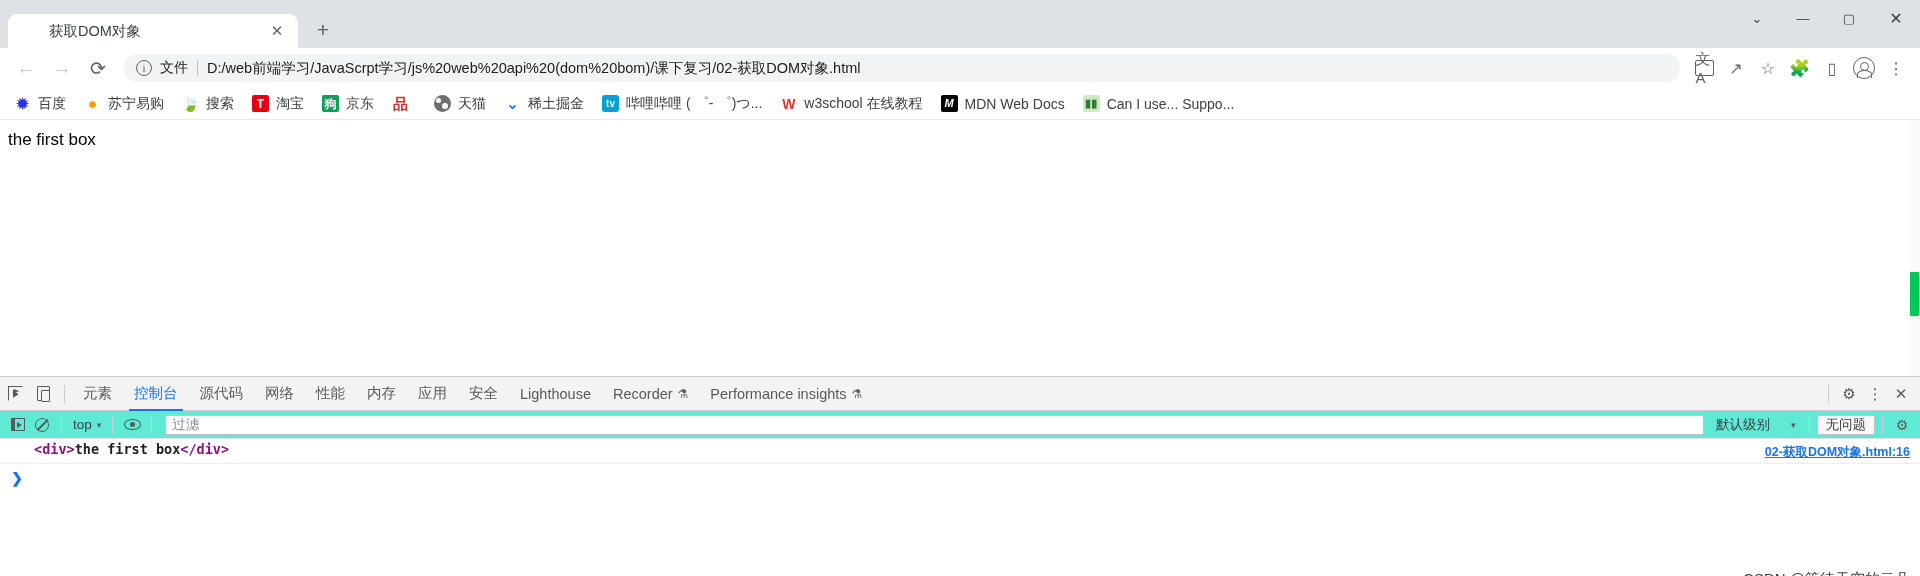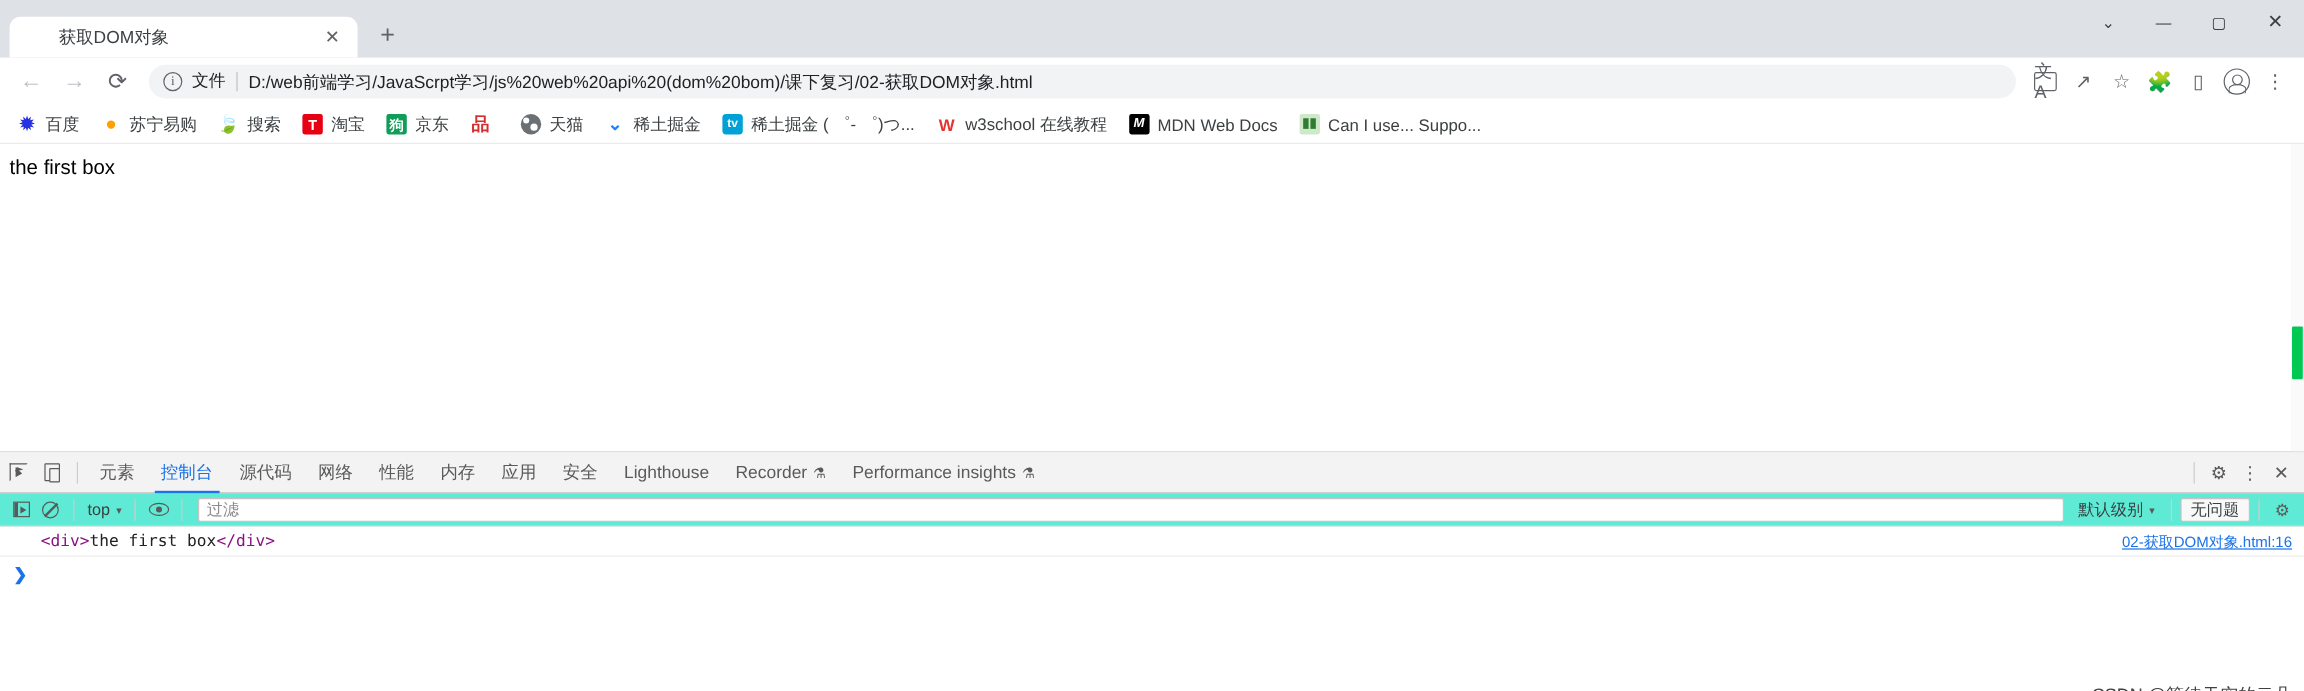--- a/index.html
+++ b/index.html
@@ -256,31 +256,31 @@
   .eye::after {
     content: ""; width: 5px; height: 5px; border-radius: 50%; background: #5a5a5a;
   }
   .filter-input {
     flex: 1; height: 20px; border: 1px solid #c4c4c4; border-radius: 2px;
     margin: 0 6px; padding: 0 6px; font-size: 13.5px; color: #5a5a5a;
     background: #ffffff; display: flex; align-items: center;
   }
   .filter-ph { font-size: 13.5px; color: #8a8a8a; }
   .level-select { font-size: 13.5px; color: #3c4043; display: flex; align-items: center;
-    padding: 0 6px; white-space: nowrap; }
+    padding: 0 6px; white-space: nowrap; gap: 16px; }
   .issues-btn {
     border: 1px solid #c4c4c4; border-radius: 2px; height: 20px; padding: 0 8px;
     display: flex; align-items: center; font-size: 13.5px; color: #3c4043;
     background: #f8f8f8; white-space: nowrap;
   }
 
   .dt-console-body { flex: 1; background: #ffffff; position: relative; overflow: hidden; }
   .console-row {
-    display: flex; align-items: center; border-bottom: 1px solid #ededed;
-    min-height: 22px; padding: 2px 0;
+    display: flex; align-items: flex-start; border-bottom: 1px solid #ededed;
+    min-height: 22px; padding: 2px 0; font-weight: bold;
   }
   .row-arrow {
     width: 34px; flex: 0 0 34px; text-align: center; color: #9aa0a6;
     font-size: 11px; padding-top: 2px;
   }
   .log-msg {
     font-family: "DejaVu Sans Mono", monospace; font-size: 13.5px;
     color: #222222; white-space: pre; flex: 1;
   }
   .tagc { color: #881280; }
@@ -376,21 +376,21 @@
       <div class="bm">
         <span class="bm-ico ico-tmall"></span>
         <span class="bm-label">天猫</span>
       </div>
       <div class="bm">
         <span class="bm-ico ico-juejin">⌄</span>
         <span class="bm-label">稀土掘金</span>
       </div>
       <div class="bm">
         <span class="bm-ico ico-bili">tv</span>
-        <span class="bm-label">稀土掘金 ( ゜- ゜)つ...</span>
+        <span class="bm-label">哔哩哔哩 ( ゜- ゜)つ...</span>
       </div>
       <div class="bm">
         <span class="bm-ico ico-w3">W</span>
         <span class="bm-label">w3school 在线教程</span>
       </div>
       <div class="bm">
         <span class="bm-ico ico-mdn">M</span>
         <span class="bm-label">MDN Web Docs</span>
       </div>
       <div class="bm">

